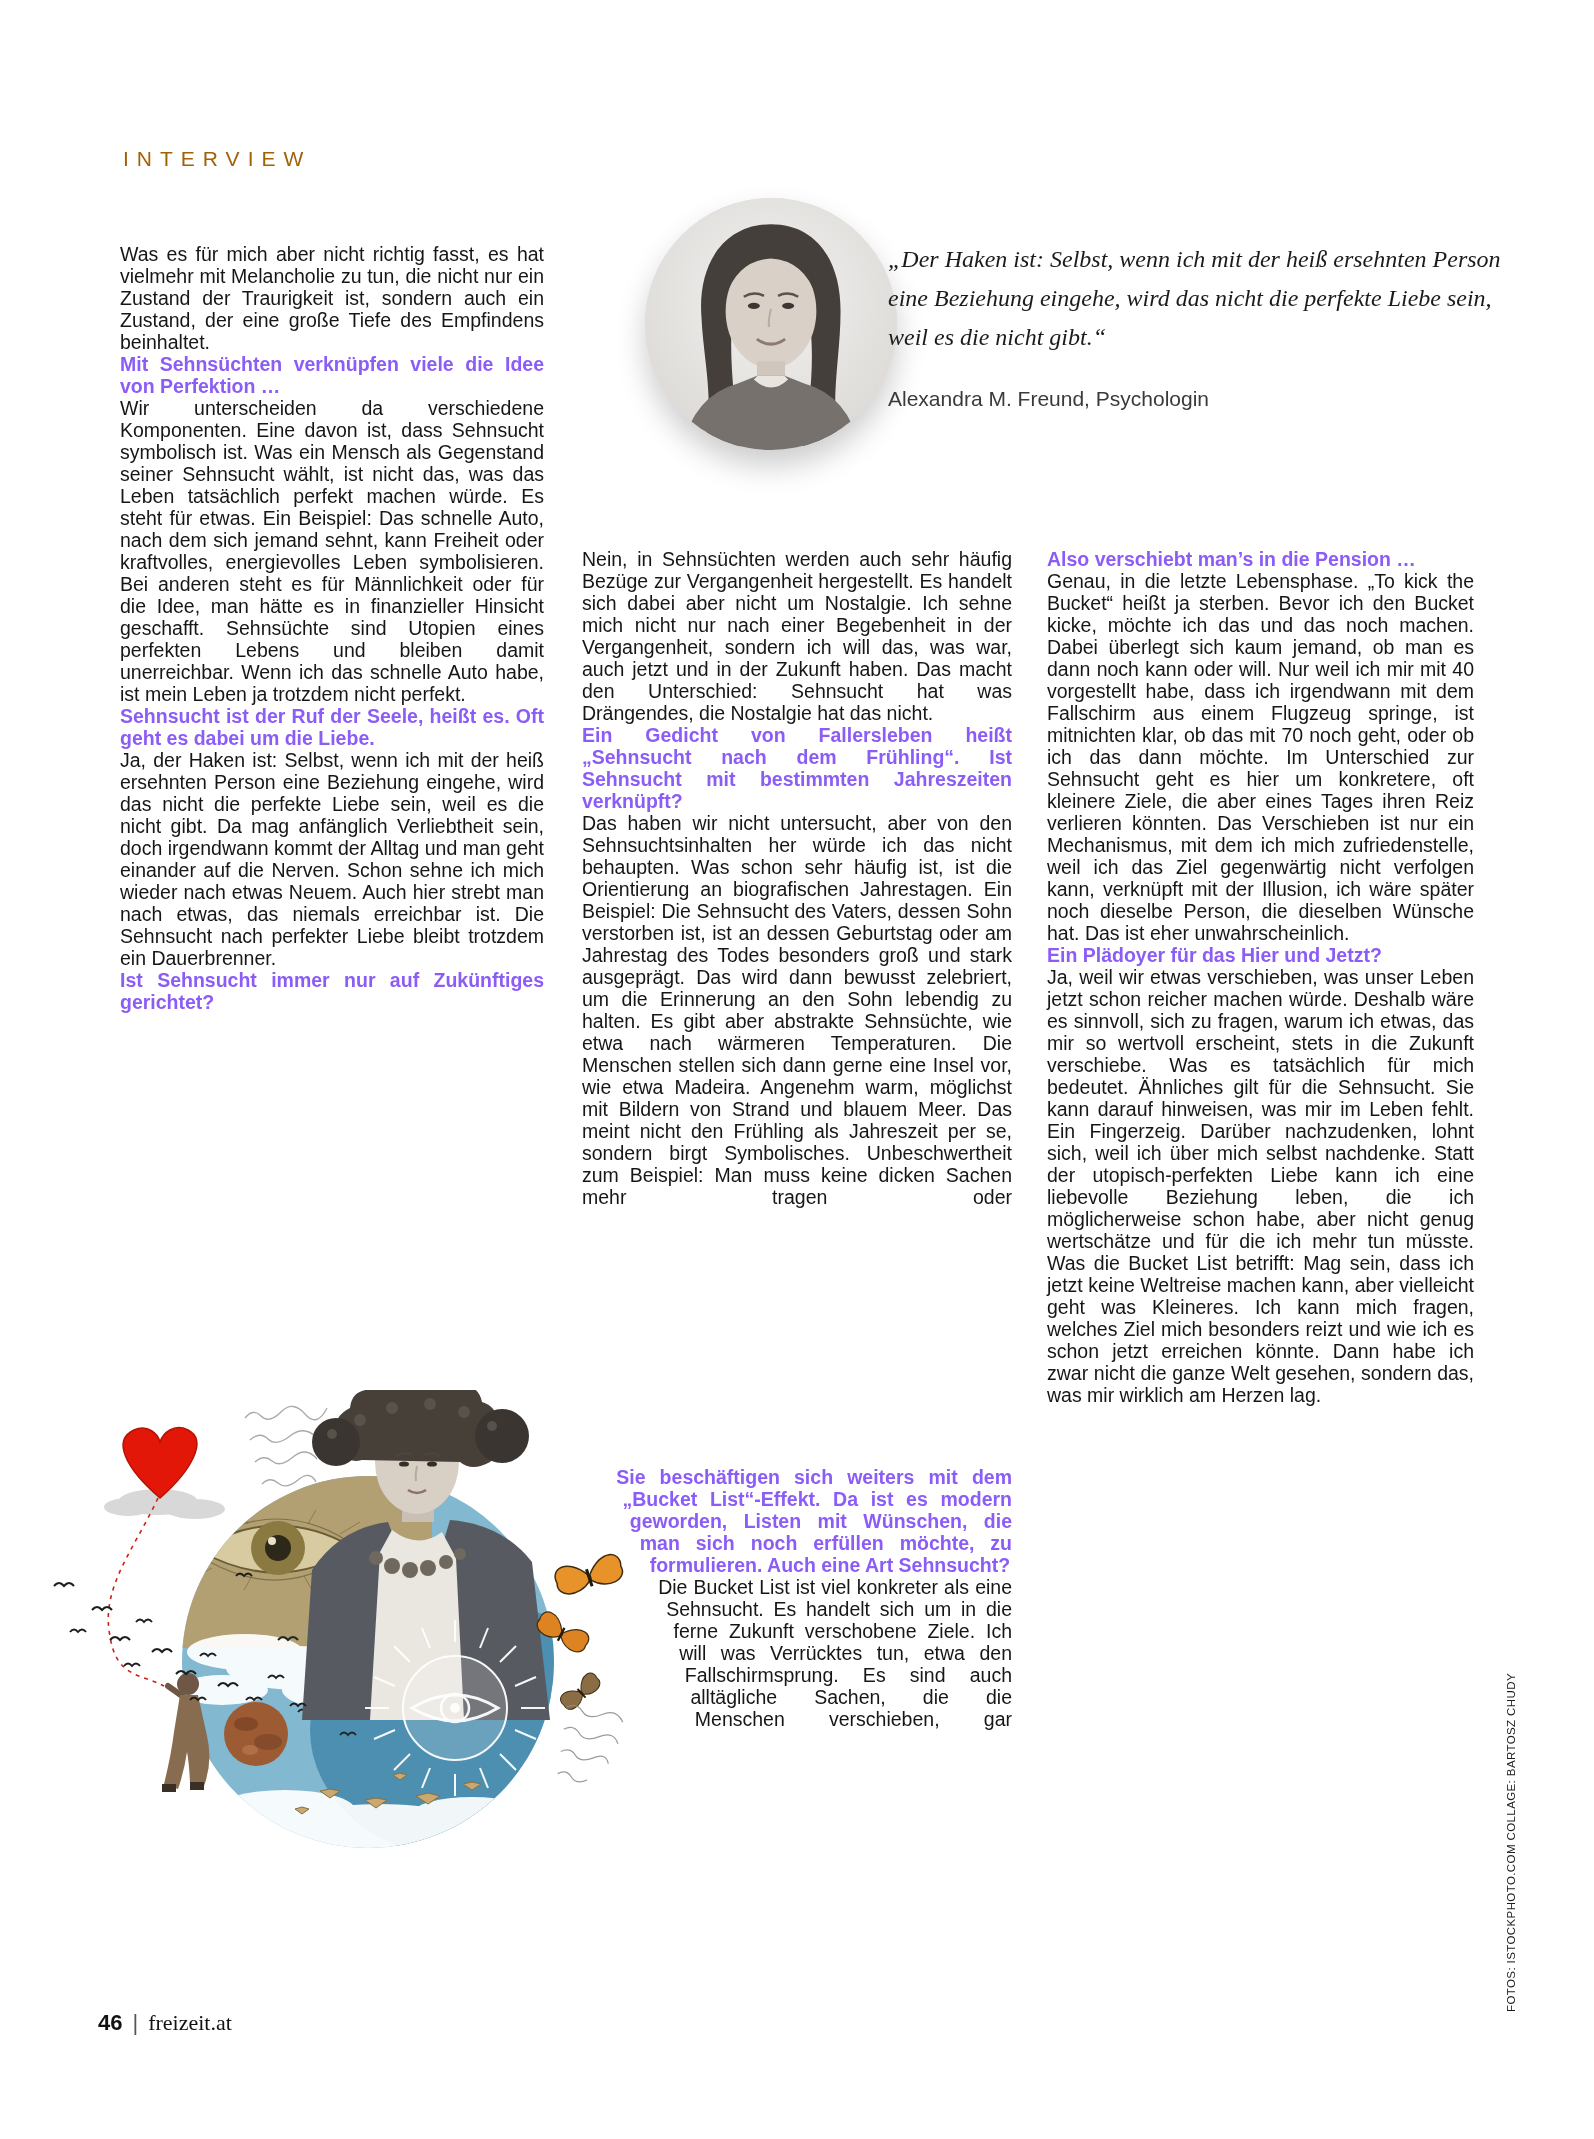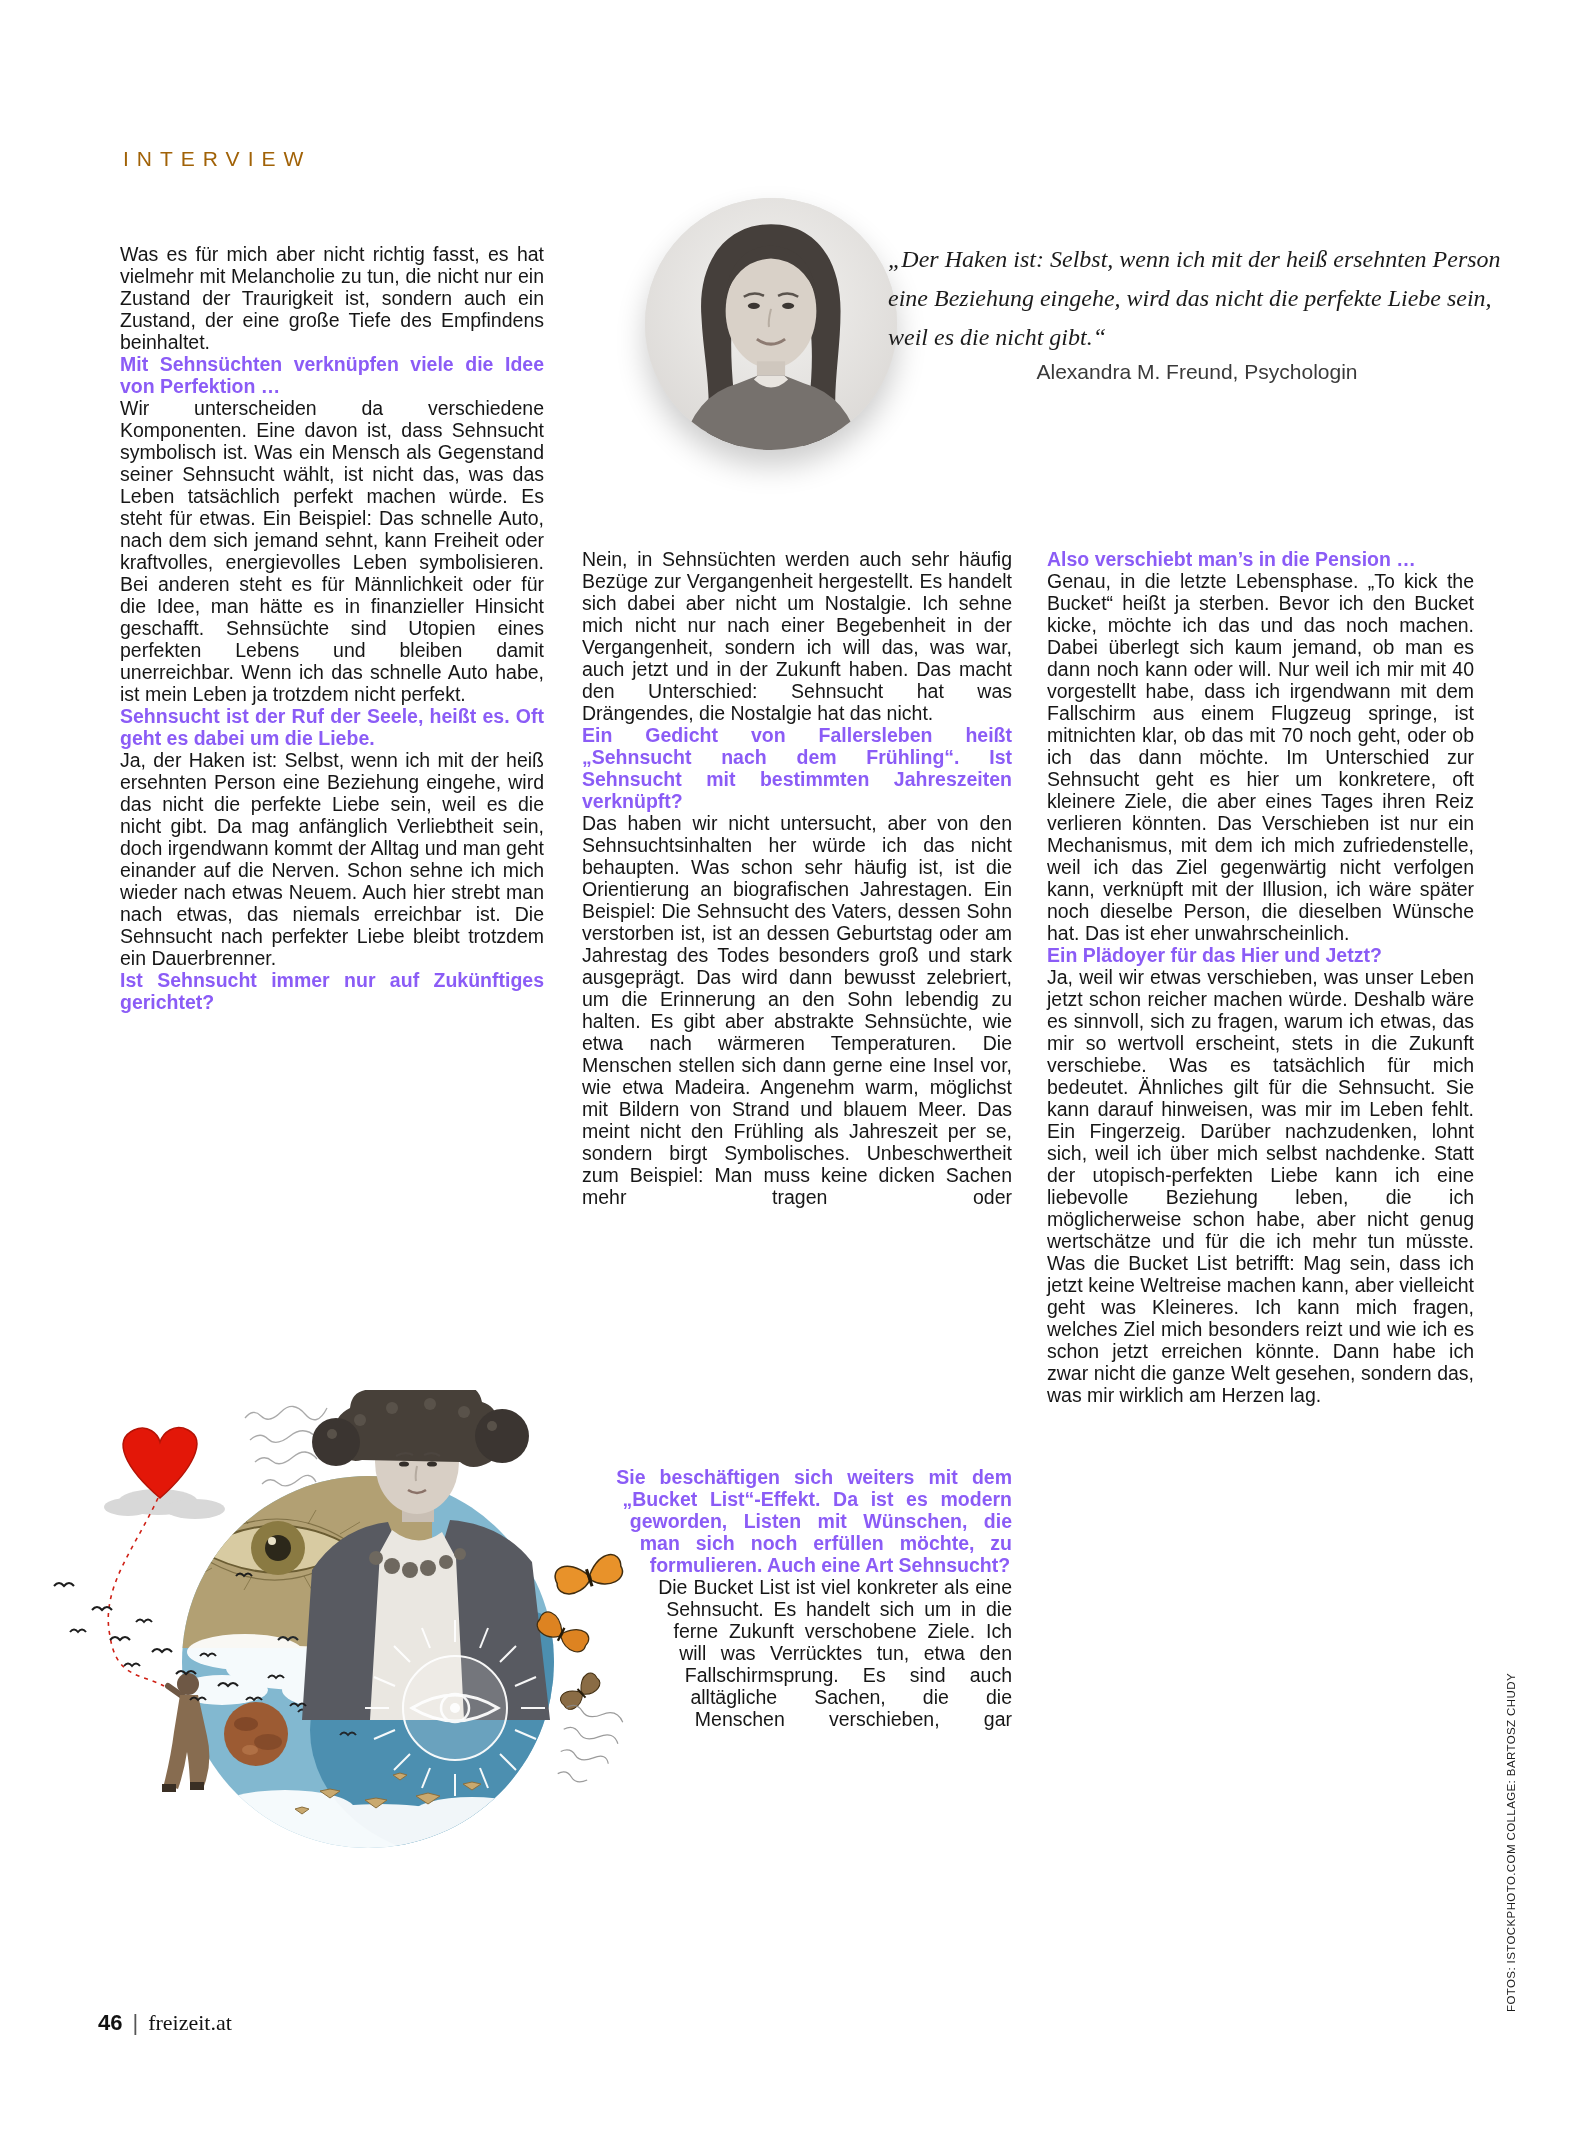--- a/index.html
+++ b/index.html
@@ -21,21 +21,21 @@
     shape-outside:polygon(0px 0px,28px 0px,45px 60px,70px 115px,90px 170px,108px 240px,
       120px 300px,126px 355px,118px 415px,98px 470px,68px 525px,28px 575px,0px 590px);}
   
   .portrait{position:absolute;left:645px;top:198px;width:252px;height:252px;border-radius:50%;
             overflow:hidden;background:#e3e1de;box-shadow:0 16px 30px rgba(0,0,0,.20);}
   .portrait svg{display:block;width:100%;height:100%;}
   
   .quote{position:absolute;left:888px;top:240px;width:618px;}
   .quote-text{font-family:"Liberation Serif",serif;font-style:italic;font-size:24px;
               line-height:39px;color:#1b1b1b;}
-  .quote-attrib{margin-top:3px;font-size:21px;color:#3a3a3a;text-align:center;}
+  .quote-attrib{margin-top:30px;font-size:21px;color:#3a3a3a;}
   
   .footer{position:absolute;left:98px;top:2010px;display:flex;align-items:baseline;gap:10px;
           font-size:22px;color:#121212;}
   .footer .num{font-weight:bold;}
   .footer .sep{font-weight:300;color:#555;}
   .footer .site{font-family:"Liberation Serif",serif;}
   
   .credit{position:absolute;left:1505px;top:2012px;transform:rotate(-90deg);
           transform-origin:0 0;font-size:11.5px;letter-spacing:.4px;color:#1c1c1c;
           white-space:nowrap;}

